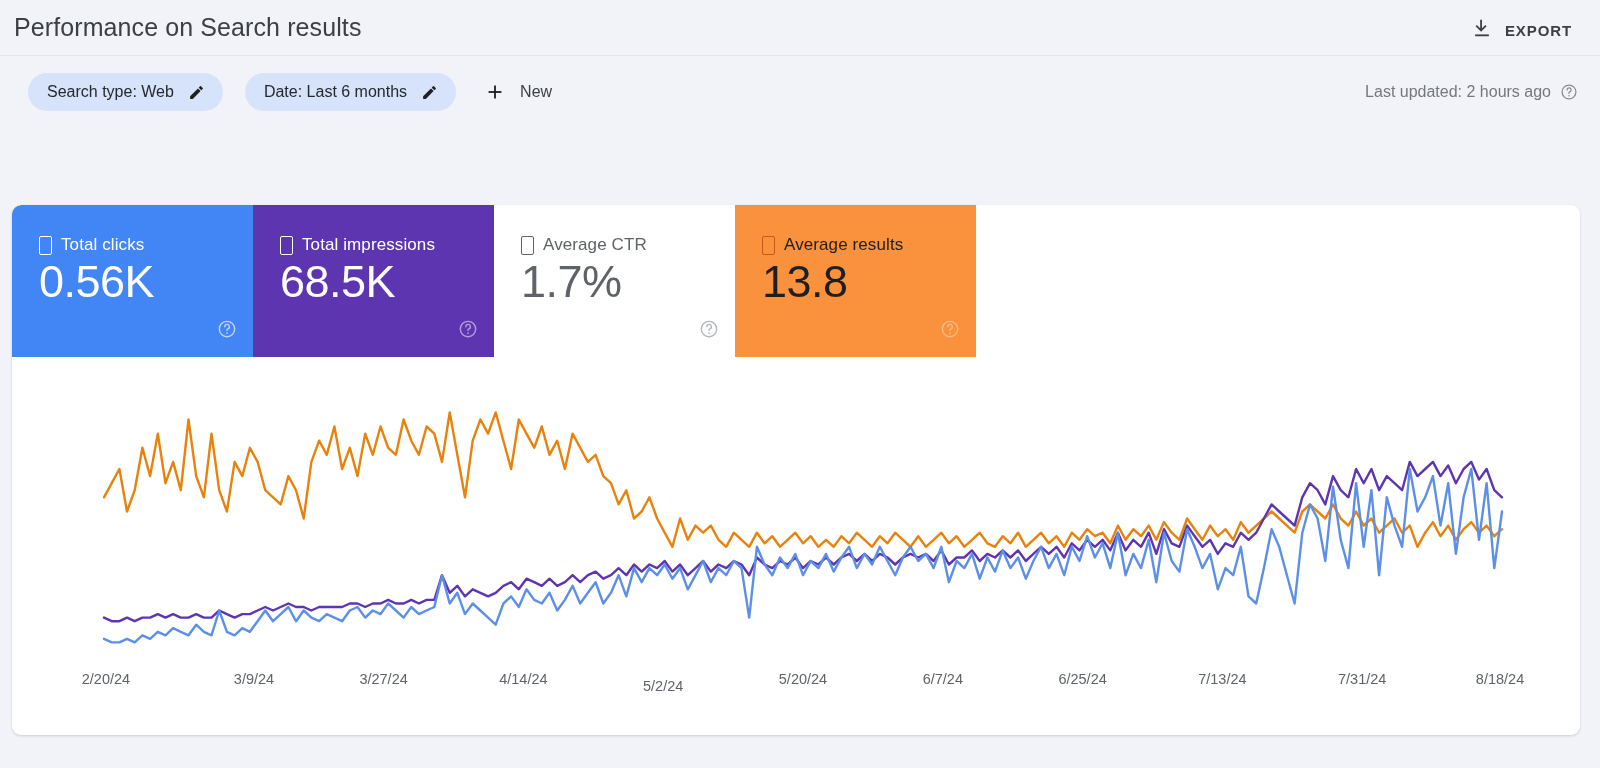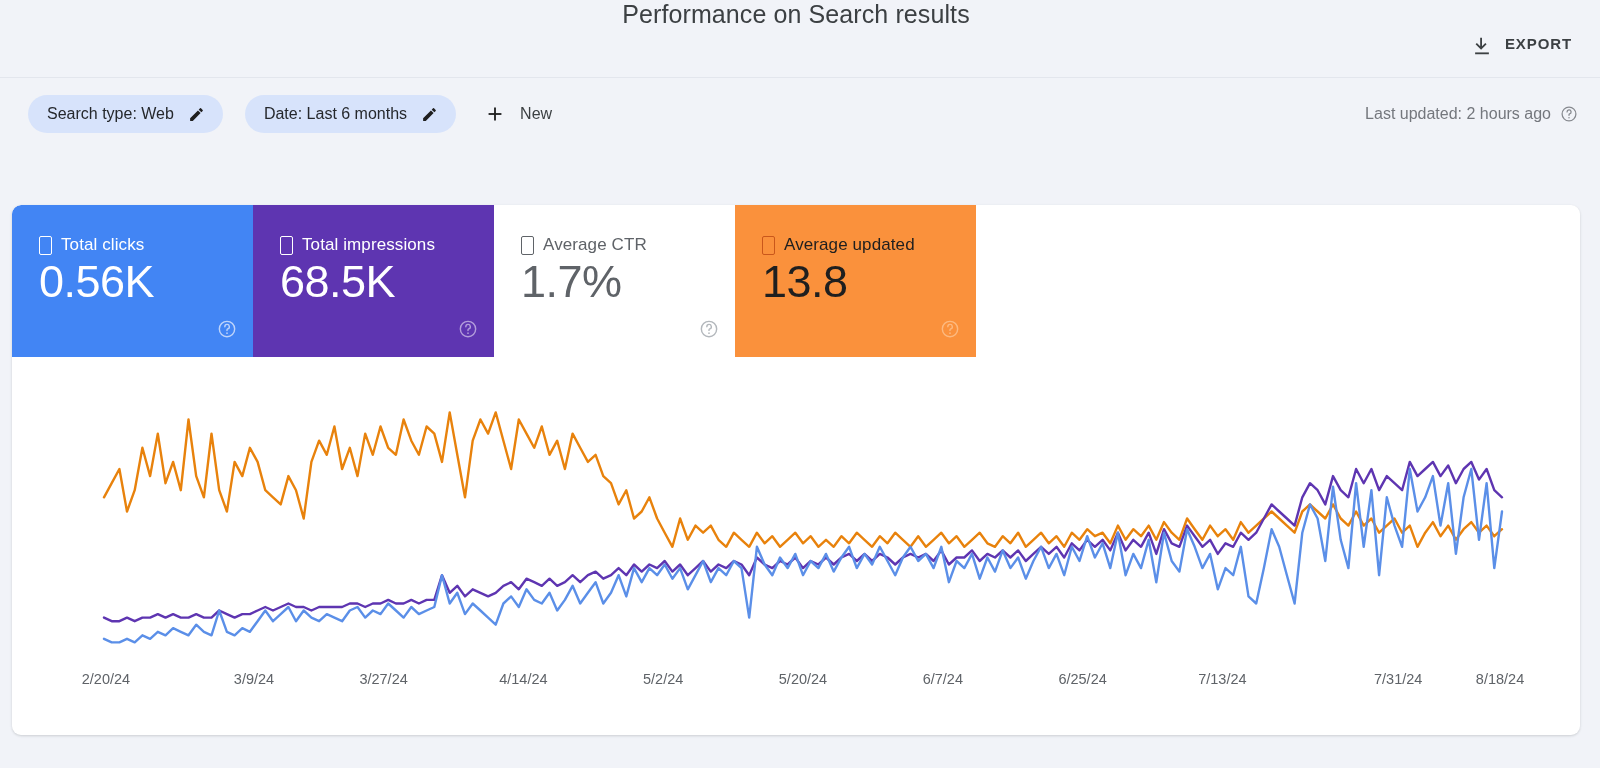--- a/index.html
+++ b/index.html
@@ -6,35 +6,34 @@
   html, body {
     width: 1600px; height: 768px;
     background: #F1F3F8;
     font-family: "Liberation Sans", sans-serif;
     overflow: hidden;
   }
 
   
   .header {
     position: relative;
-    height: 78px;
+    height: 56px;
     border-bottom: 1px solid #E3E6ED;
     display: flex; align-items: center;
     padding: 0 22px 0 14px;
-    flex-direction: column;
   }
   .page-title {
     font-size: 25px;
     color: #3C4043;
     font-weight: 400;
     letter-spacing: 0.1px;
   }
   .header-right { margin-left: auto; display: flex; align-items: center; }
   .export-btn {
-    display: flex; align-items: flex-start; gap: 12px;
+    display: flex; align-items: flex-end; gap: 12px;
     cursor: pointer; padding: 6px 6px;
   }
   .export-label {
     font-size: 15px; font-weight: 700; color: #3C4043;
     letter-spacing: 0.9px;
   }
   .dl-icon { width: 22px; height: 22px; display: block; }
 
   
   .filterbar {
@@ -231,21 +230,21 @@
           <circle cx="12" cy="12" r="9.2"></circle>
           <path d="M9.4 9.2a2.7 2.7 0 1 1 3.4 2.6c-.6.2-.8.7-.8 1.4v.5" stroke-linecap="round"></path>
           <circle cx="12" cy="17" r="1" fill="#9AA0A6" stroke="none"></circle>
         </svg>
       </span>
     </div>
 
     <div class="metric m-position">
       <div class="metric-head">
         <span class="box-glyph"></span>
-        <span class="metric-label">Average updated</span>
+        <span class="metric-label">Average results</span>
       </div>
       <div class="metric-value">13.8</div>
       <span class="metric-help">
         <svg viewBox="0 0 24 24" width="20" height="20" fill="none" stroke="#FFE2C4" stroke-width="1.7">
           <circle cx="12" cy="12" r="9.2"></circle>
           <path d="M9.4 9.2a2.7 2.7 0 1 1 3.4 2.6c-.6.2-.8.7-.8 1.4v.5" stroke-linecap="round"></path>
           <circle cx="12" cy="17" r="1" fill="#FFE2C4" stroke="none"></circle>
         </svg>
       </span>
     </div>
@@ -258,23 +257,23 @@
         <path id="s-position" fill="none" stroke-width="2.4" stroke-linejoin="round" stroke-linecap="round" stroke="#E8820C" d="M92.0 140.3 L99.7 126.2 L107.4 112.0 L115.0 154.5 L122.7 133.2 L130.4 90.8 L138.1 119.1 L145.8 76.6 L153.5 126.2 L161.1 104.9 L168.8 133.2 L176.5 62.5 L184.2 119.1 L191.9 140.3 L199.5 76.6 L207.2 133.2 L214.9 154.5 L222.6 104.9 L230.3 119.1 L237.9 90.8 L245.6 104.9 L253.3 133.2 L261.0 140.3 L268.7 147.4 L276.4 119.1 L284.0 133.2 L291.7 161.5 L299.4 104.9 L307.1 83.7 L314.8 97.8 L322.4 69.5 L330.1 112.0 L337.8 90.8 L345.5 119.1 L353.2 76.6 L360.8 97.8 L368.5 69.5 L376.2 90.8 L383.9 97.8 L391.6 62.5 L399.3 83.7 L406.9 97.8 L414.6 69.5 L422.3 76.6 L430.0 104.9 L437.7 55.4 L445.3 97.8 L453.0 140.3 L460.7 83.7 L468.4 62.5 L476.1 76.6 L483.7 55.4 L491.4 83.7 L499.1 112.0 L506.8 62.5 L514.5 76.6 L522.2 90.8 L529.8 69.5 L537.5 97.8 L545.2 83.7 L552.9 112.0 L560.6 76.6 L568.2 90.8 L575.9 104.9 L583.6 97.8 L591.3 119.1 L599.0 126.2 L606.6 147.4 L614.3 133.2 L622.0 161.5 L629.7 154.5 L637.4 140.3 L645.1 161.5 L652.7 175.7 L660.4 189.8 L668.1 161.5 L675.8 182.8 L683.5 168.6 L691.1 175.7 L698.8 168.6 L706.5 182.8 L714.2 189.8 L721.9 175.7 L729.5 182.8 L737.2 189.8 L744.9 175.7 L752.6 186.3 L760.3 179.2 L768.0 189.8 L775.6 182.8 L783.3 175.7 L791.0 186.3 L798.7 179.2 L806.4 189.8 L814.0 182.8 L821.7 189.8 L829.4 179.2 L837.1 186.3 L844.8 175.7 L852.5 182.8 L860.1 189.8 L867.8 179.2 L875.5 186.3 L883.2 175.7 L890.9 182.8 L898.5 189.8 L906.2 179.2 L913.9 189.8 L921.6 182.8 L929.3 175.7 L936.9 186.3 L944.6 179.2 L952.3 189.8 L960.0 182.8 L967.7 175.7 L975.4 186.3 L983.0 189.8 L990.7 179.2 L998.4 186.3 L1006.1 175.7 L1013.8 189.8 L1021.4 182.8 L1029.1 175.7 L1036.8 186.3 L1044.5 179.2 L1052.2 189.8 L1059.8 175.7 L1067.5 182.8 L1075.2 172.2 L1082.9 179.2 L1090.6 175.7 L1098.3 186.3 L1105.9 168.6 L1113.6 182.8 L1121.3 172.2 L1129.0 179.2 L1136.7 168.6 L1144.3 182.8 L1152.0 165.1 L1159.7 175.7 L1167.4 182.8 L1175.1 161.5 L1182.7 172.2 L1190.4 182.8 L1198.1 168.6 L1205.8 179.2 L1213.5 172.2 L1221.2 182.8 L1228.8 165.1 L1236.5 175.7 L1244.2 168.6 L1251.9 161.5 L1259.6 154.5 L1267.2 161.5 L1274.9 168.6 L1282.6 175.7 L1290.3 154.5 L1298.0 147.4 L1305.6 154.5 L1313.3 161.5 L1321.0 147.4 L1328.7 161.5 L1336.4 168.6 L1344.1 154.5 L1351.7 168.6 L1359.4 161.5 L1367.1 175.7 L1374.8 168.6 L1382.5 161.5 L1390.1 175.7 L1397.8 168.6 L1405.5 189.8 L1413.2 175.7 L1420.9 165.1 L1428.5 179.2 L1436.2 168.6 L1443.9 182.8 L1451.6 172.2 L1459.3 165.1 L1467.0 175.7 L1474.6 168.6 L1482.3 179.2 L1490.0 172.2"></path>
         <path id="s-impressions" fill="none" stroke-width="2.4" stroke-linejoin="round" stroke-linecap="round" stroke="#5E35B1" d="M92.0 260.6 L99.7 264.2 L107.4 264.2 L115.0 260.6 L122.7 264.2 L130.4 260.6 L138.1 260.6 L145.8 257.1 L153.5 260.6 L161.1 257.1 L168.8 260.6 L176.5 260.6 L184.2 257.1 L191.9 260.6 L199.5 260.6 L207.2 253.5 L214.9 257.1 L222.6 260.6 L230.3 257.1 L237.9 257.1 L245.6 253.5 L253.3 250.0 L261.0 253.5 L268.7 250.0 L276.4 246.5 L284.0 250.0 L291.7 250.0 L299.4 253.5 L307.1 250.0 L314.8 250.0 L322.4 250.0 L330.1 250.0 L337.8 246.5 L345.5 246.5 L353.2 250.0 L360.8 246.5 L368.5 246.5 L376.2 242.9 L383.9 246.5 L391.6 246.5 L399.3 242.9 L406.9 246.5 L414.6 242.9 L422.3 242.9 L430.0 218.2 L437.7 235.8 L445.3 228.8 L453.0 239.4 L460.7 232.3 L468.4 235.8 L476.1 239.4 L483.7 235.8 L491.4 228.8 L499.1 225.2 L506.8 232.3 L514.5 221.7 L522.2 225.2 L529.8 228.8 L537.5 221.7 L545.2 228.8 L552.9 225.2 L560.6 218.2 L568.2 225.2 L575.9 218.2 L583.6 214.6 L591.3 221.7 L599.0 218.2 L606.6 211.1 L614.3 218.2 L622.0 207.5 L629.7 214.6 L637.4 207.5 L645.1 211.1 L652.7 204.0 L660.4 214.6 L668.1 207.5 L675.8 218.2 L683.5 211.1 L691.1 204.0 L698.8 214.6 L706.5 207.5 L714.2 211.1 L721.9 204.0 L729.5 207.5 L737.2 218.2 L744.9 200.5 L752.6 207.5 L760.3 211.1 L768.0 204.0 L775.6 207.5 L783.3 200.5 L791.0 211.1 L798.7 204.0 L806.4 207.5 L814.0 200.5 L821.7 207.5 L829.4 200.5 L837.1 196.9 L844.8 204.0 L852.5 196.9 L860.1 204.0 L867.8 196.9 L875.5 200.5 L883.2 207.5 L890.9 200.5 L898.5 196.9 L906.2 200.5 L913.9 196.9 L921.6 204.0 L929.3 193.4 L936.9 207.5 L944.6 200.5 L952.3 200.5 L960.0 193.4 L967.7 204.0 L975.4 196.9 L983.0 200.5 L990.7 193.4 L998.4 200.5 L1006.1 193.4 L1013.8 204.0 L1021.4 196.9 L1029.1 189.8 L1036.8 196.9 L1044.5 189.8 L1052.2 200.5 L1059.8 186.3 L1067.5 193.4 L1075.2 182.8 L1082.9 189.8 L1090.6 182.8 L1098.3 193.4 L1105.9 175.7 L1113.6 193.4 L1121.3 182.8 L1129.0 189.8 L1136.7 175.7 L1144.3 196.9 L1152.0 172.2 L1159.7 186.3 L1167.4 189.8 L1175.1 168.6 L1182.7 179.2 L1190.4 189.8 L1198.1 182.8 L1205.8 196.9 L1213.5 186.3 L1221.2 189.8 L1228.8 175.7 L1236.5 182.8 L1244.2 175.7 L1251.9 161.5 L1259.6 147.4 L1267.2 154.5 L1274.9 161.5 L1282.6 168.6 L1290.3 140.3 L1298.0 126.2 L1305.6 133.2 L1313.3 147.4 L1321.0 119.1 L1328.7 133.2 L1336.4 140.3 L1344.1 112.0 L1351.7 126.2 L1359.4 112.0 L1367.1 133.2 L1374.8 119.1 L1382.5 126.2 L1390.1 133.2 L1397.8 104.9 L1405.5 119.1 L1413.2 112.0 L1420.9 104.9 L1428.5 119.1 L1436.2 108.5 L1443.9 126.2 L1451.6 112.0 L1459.3 104.9 L1467.0 122.6 L1474.6 112.0 L1482.3 133.2 L1490.0 140.3"></path>
         <path id="s-clicks" fill="none" stroke-width="2.4" stroke-linejoin="round" stroke-linecap="round" stroke="#5B8FE8" d="M92.0 281.8 L99.7 285.4 L107.4 285.4 L115.0 281.8 L122.7 285.4 L130.4 278.3 L138.1 281.8 L145.8 274.8 L153.5 278.3 L161.1 271.2 L168.8 274.8 L176.5 278.3 L184.2 267.7 L191.9 274.8 L199.5 278.3 L207.2 253.5 L214.9 274.8 L222.6 278.3 L230.3 271.2 L237.9 274.8 L245.6 264.2 L253.3 253.5 L261.0 264.2 L268.7 257.1 L276.4 250.0 L284.0 264.2 L291.7 253.5 L299.4 260.6 L307.1 264.2 L314.8 257.1 L322.4 260.6 L330.1 264.2 L337.8 253.5 L345.5 250.0 L353.2 260.6 L360.8 253.5 L368.5 257.1 L376.2 246.5 L383.9 253.5 L391.6 260.6 L399.3 250.0 L406.9 257.1 L414.6 253.5 L422.3 250.0 L430.0 218.2 L437.7 246.5 L445.3 235.8 L453.0 257.1 L460.7 246.5 L468.4 253.5 L476.1 260.6 L483.7 267.7 L491.4 246.5 L499.1 239.4 L506.8 250.0 L514.5 232.3 L522.2 242.9 L529.8 246.5 L537.5 235.8 L545.2 253.5 L552.9 242.9 L560.6 228.8 L568.2 246.5 L575.9 235.8 L583.6 225.2 L591.3 246.5 L599.0 235.8 L606.6 218.2 L614.3 239.4 L622.0 211.1 L629.7 225.2 L637.4 211.1 L645.1 218.2 L652.7 207.5 L660.4 221.7 L668.1 211.1 L675.8 232.3 L683.5 218.2 L691.1 204.0 L698.8 225.2 L706.5 211.1 L714.2 218.2 L721.9 204.0 L729.5 211.1 L737.2 260.6 L744.9 189.8 L752.6 207.5 L760.3 218.2 L768.0 200.5 L775.6 211.1 L783.3 196.9 L791.0 218.2 L798.7 204.0 L806.4 211.1 L814.0 196.9 L821.7 214.6 L829.4 200.5 L837.1 189.8 L844.8 211.1 L852.5 196.9 L860.1 207.5 L867.8 189.8 L875.5 204.0 L883.2 218.2 L890.9 200.5 L898.5 189.8 L906.2 204.0 L913.9 196.9 L921.6 211.1 L929.3 189.8 L936.9 225.2 L944.6 204.0 L952.3 211.1 L960.0 196.9 L967.7 221.7 L975.4 200.5 L983.0 214.6 L990.7 193.4 L998.4 211.1 L1006.1 200.5 L1013.8 221.7 L1021.4 204.0 L1029.1 189.8 L1036.8 211.1 L1044.5 196.9 L1052.2 218.2 L1059.8 189.8 L1067.5 204.0 L1075.2 179.2 L1082.9 200.5 L1090.6 186.3 L1098.3 211.1 L1105.9 175.7 L1113.6 218.2 L1121.3 196.9 L1129.0 211.1 L1136.7 182.8 L1144.3 225.2 L1152.0 175.7 L1159.7 204.0 L1167.4 214.6 L1175.1 172.2 L1182.7 189.8 L1190.4 211.1 L1198.1 196.9 L1205.8 232.3 L1213.5 211.1 L1221.2 218.2 L1228.8 189.8 L1236.5 239.4 L1244.2 246.5 L1251.9 211.1 L1259.6 172.2 L1267.2 189.8 L1274.9 218.2 L1282.6 246.5 L1290.3 175.7 L1298.0 147.4 L1305.6 161.5 L1313.3 204.0 L1321.0 129.7 L1328.7 182.8 L1336.4 211.1 L1344.1 126.2 L1351.7 189.8 L1359.4 133.2 L1367.1 218.2 L1374.8 140.3 L1382.5 168.6 L1390.1 189.8 L1397.8 112.0 L1405.5 154.5 L1413.2 140.3 L1420.9 119.1 L1428.5 168.6 L1436.2 126.2 L1443.9 196.9 L1451.6 140.3 L1459.3 112.0 L1467.0 182.8 L1474.6 126.2 L1482.3 211.1 L1490.0 154.5"></path>
       </g>
     </svg>
     <div class="xaxis" id="xaxis">
         <div class="xtick" style="left: 92px; transform: translateX(-46%);">2/20/24</div>
         <div class="xtick" style="left: 242px;">3/9/24</div>
         <div class="xtick" style="left: 371.6px;">3/27/24</div>
         <div class="xtick" style="left: 511.4px;">4/14/24</div>
-        <div class="xtick" style="left: 651.2px;">5/2/24</div>
+        <div class="xtick" style="left: 651.2px; margin-top: 7px;">5/2/24</div>
         <div class="xtick" style="left: 791px;">5/20/24</div>
         <div class="xtick" style="left: 930.8px;">6/7/24</div>
         <div class="xtick" style="left: 1070.6px;">6/25/24</div>
         <div class="xtick" style="left: 1210.4px;">7/13/24</div>
-        <div class="xtick" style="left: 1350.2px; margin-left: 36px;">7/31/24</div>
+        <div class="xtick" style="left: 1350.2px;">7/31/24</div>
         <div class="xtick" style="left: 1490px; transform: translateX(-54%);">8/18/24</div>
       </div>
   </div>
 
 </div>
 
 </body></html>

